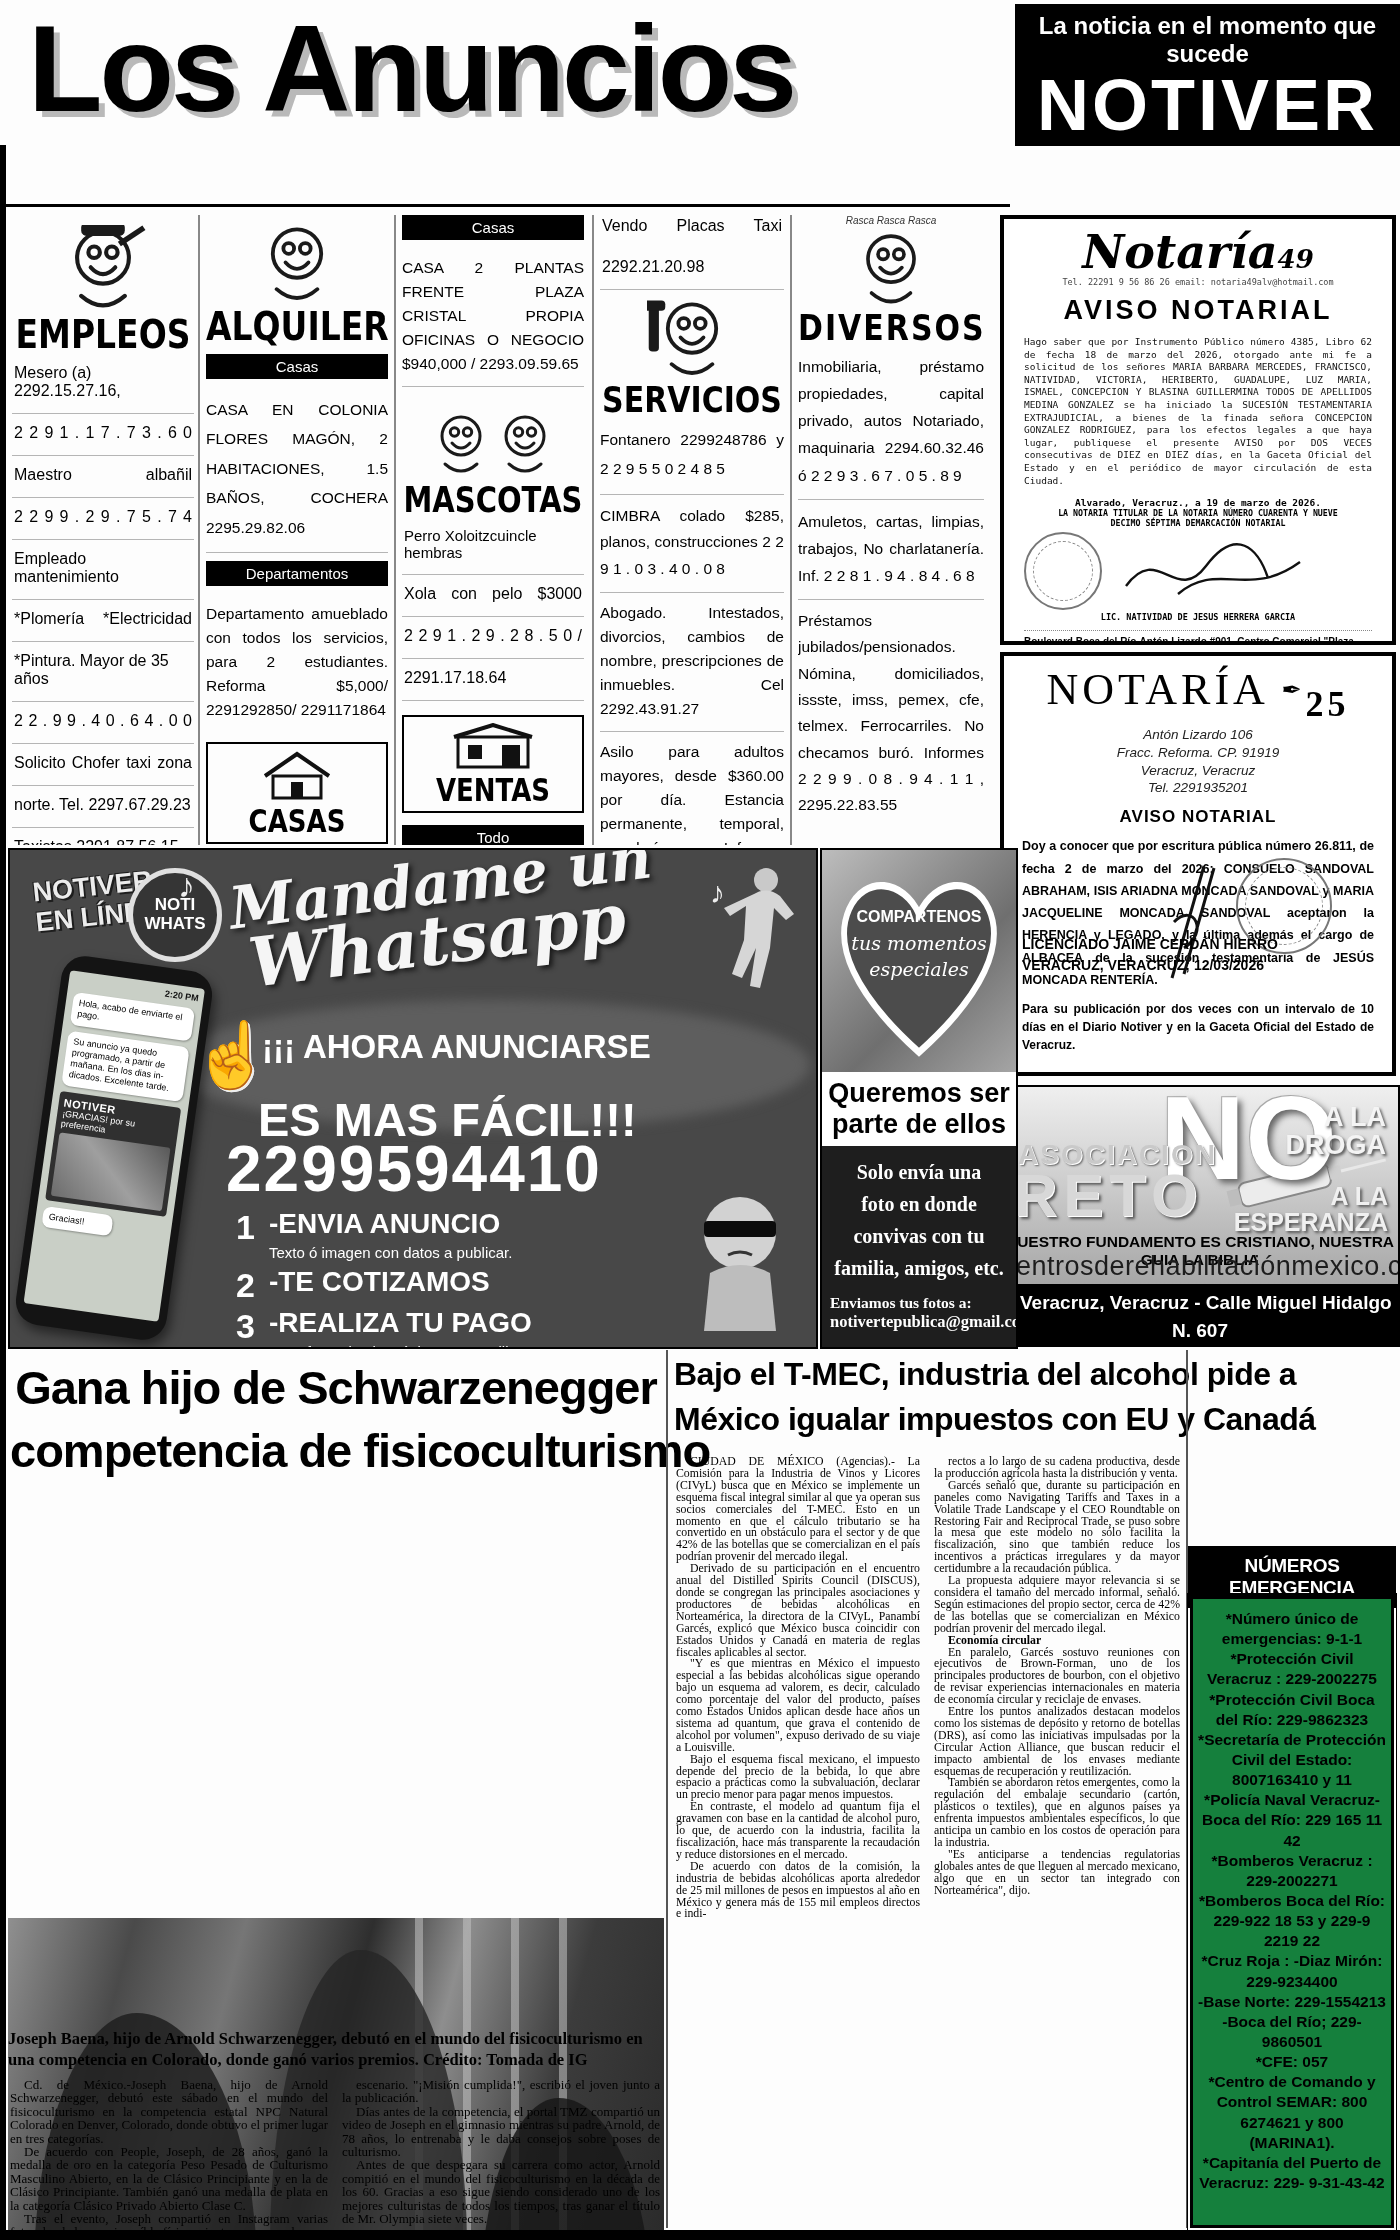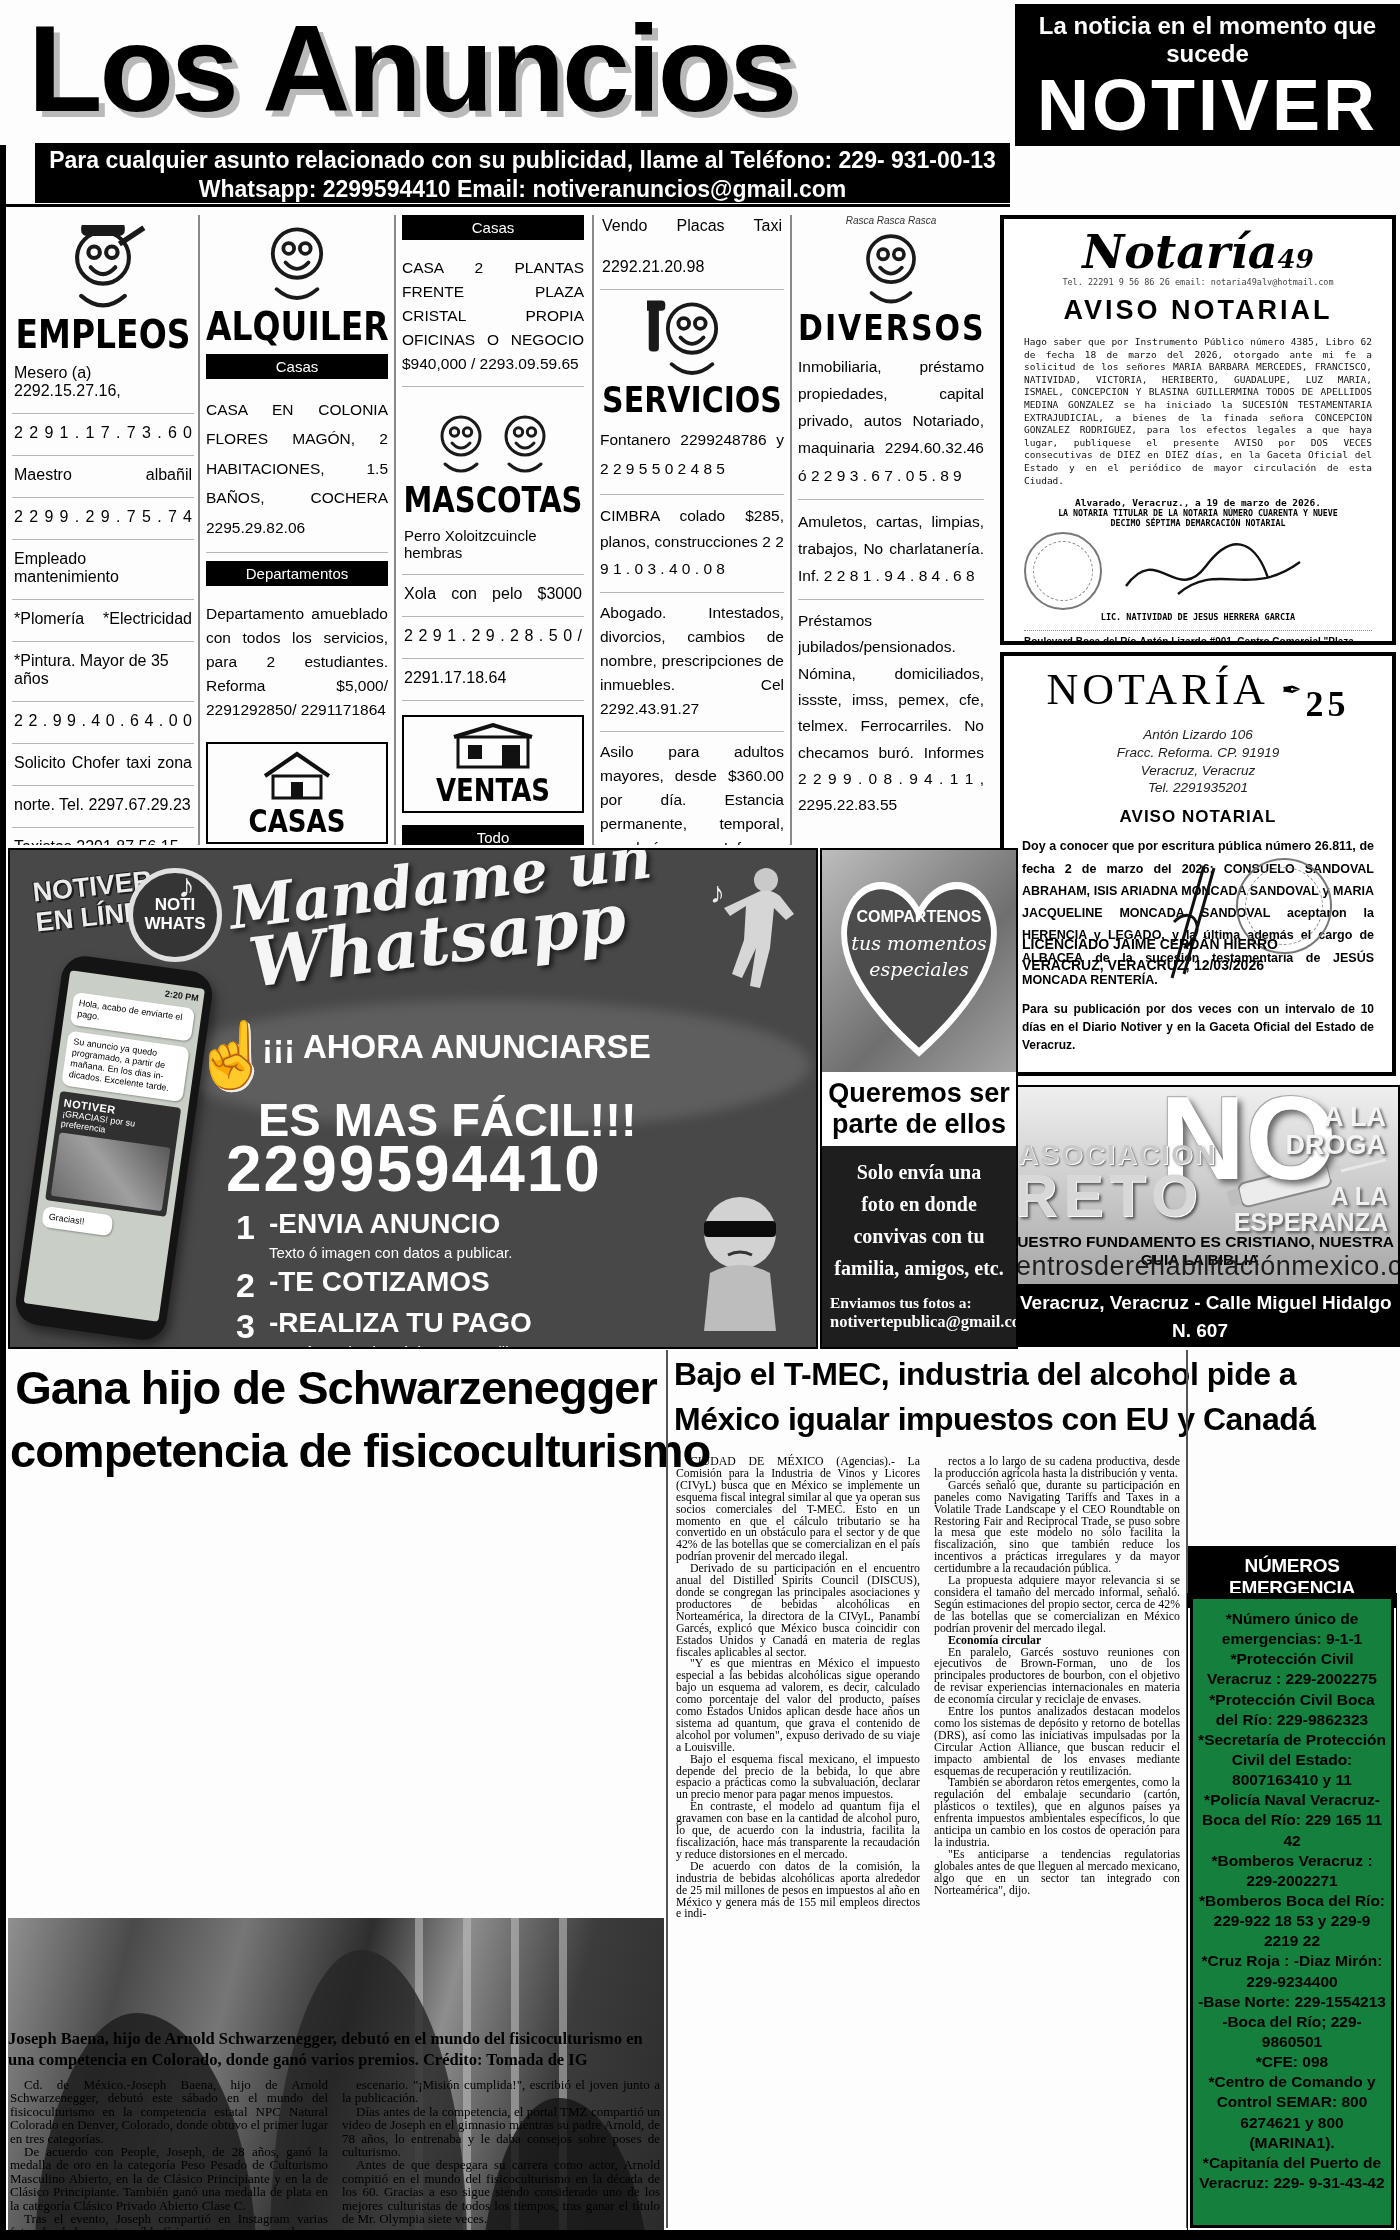--- a/index.html
+++ b/index.html
@@ -140,24 +140,20 @@
     <g id="sym-bottle">
       <path d="M12 110 V54 q0-11 7-15 V16 h10 v23 q7 4 7 15 v56 z"></path>
       <rect x="16" y="6" width="12" height="10"></rect>
     </g>
   </defs>
 </svg>
 
 <div class="page">
 
   <div class="abs mast-title" style="left:28px;top:8px;">Los Anuncios</div>
-  <div class="abs contact-bar" style="left:35px;top:143px;width:975px;height:57px;">
-    <div>Para cualquier asunto relacionado con su publicidad, llame al  Teléfono: 229- 931-00-13</div>
-    <div>Whatsapp: 2299594410 Email: notiveranuncios@gmail.com</div>
-  </div>
   <div class="abs notiver-box" style="left:1015px;top:4px;width:385px;height:142px;">
     <div class="notiver-tag">La noticia en el momento que sucede</div>
     <div class="notiver-brand">NOTIVER</div>
   </div>
   <div class="line-h" style="left:0;top:204px;width:1010px;"></div>
   <div class="abs" style="left:0;top:145px;width:6px;height:2095px;background:#000;"></div>
 
   <div class="cls-col" style="left:12px;width:182px;">
     <div class="cartoon" style="height:100px;">
       <svg width="96" height="90" viewBox="0 0 64 66">
@@ -475,19 +471,19 @@
     <div class="emg-line">*Número único de emergencias: 9-1-1</div>
     <div class="emg-line">*Protección Civil Veracruz : 229-2002275</div>
     <div class="emg-line">*Protección Civil Boca del Río: 229-9862323</div>
     <div class="emg-line">*Secretaría de Protección Civil del Estado: 8007163410 y 11</div>
     <div class="emg-line">*Policía Naval Veracruz-Boca del Río: 229 165 11 42</div>
     <div class="emg-line">*Bomberos Veracruz : 229-2002271</div>
     <div class="emg-line">*Bomberos Boca del Río: 229-922 18 53 y 229-9 2219 22</div>
     <div class="emg-line">*Cruz Roja : -Diaz Mirón: 229-9234400</div>
     <div class="emg-line">-Base Norte: 229-1554213</div>
     <div class="emg-line">-Boca del Río; 229-9860501</div>
-    <div class="emg-line">*CFE: 098</div>
+    <div class="emg-line">*CFE: 057</div>
     <div class="emg-line">*Centro de Comando y Control SEMAR: 800 6274621 y 800 (MARINA1).</div>
     <div class="emg-line">*Capitanía del Puerto de Veracruz: 229- 9-31-43-42</div>
   </div>
 
   <div class="abs" style="left:0;bottom:0;width:1400px;height:10px;background:#000;"></div>
 </div>
 
 </body></html>

